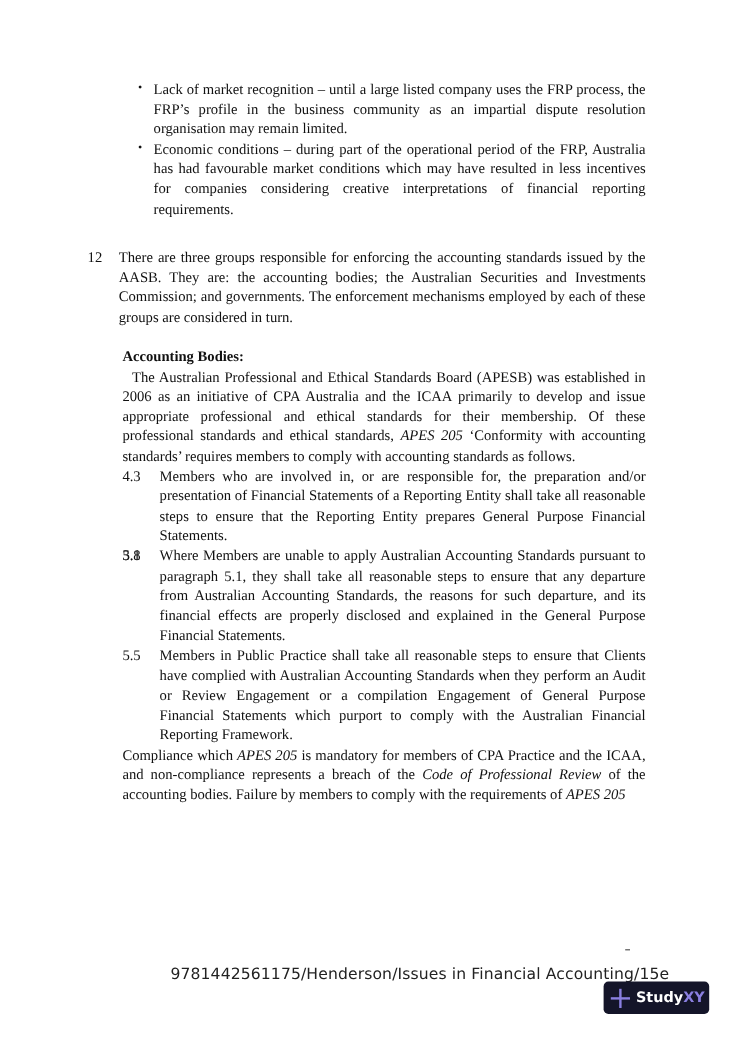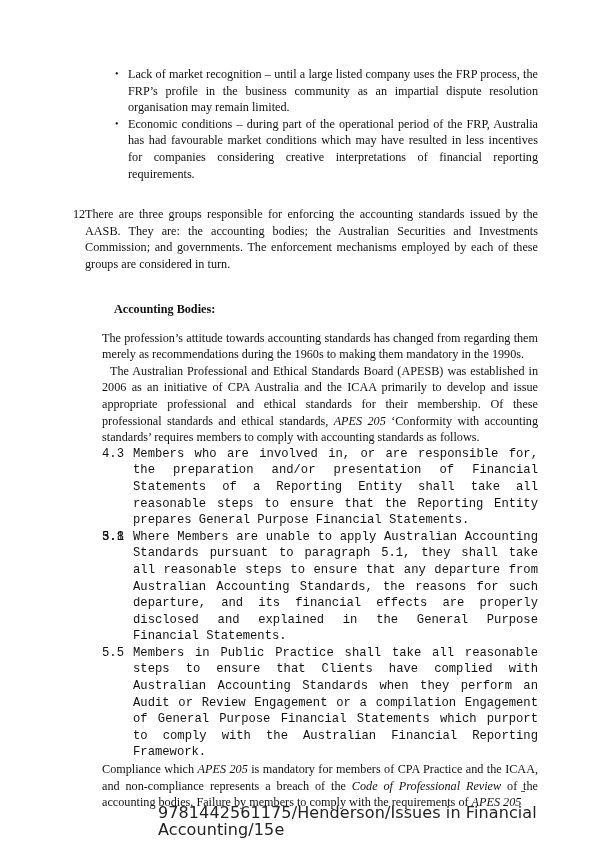--- a/index.html
+++ b/index.html
@@ -51,60 +51,59 @@
       top: 206px;
       width: 465px;
     }
     .q12 .num {
       position: absolute;
       left: 0;
       top: 0;
       font-weight: normal;
     }
     .q12 .para {
-      margin-left: 12px;
+      margin-left: 26px;
     }
 
     .section {
       position: absolute;
       left: 102px;
       top: 289px;
       width: 436px;
     }
     .section .heading {
       font-weight: bold;
-      margin: 12px;
+      margin: 0;
     }
     .section p {
       margin: 0;
     }
     .indent { text-indent: 8px; }
 
     .clauses {
       margin: 0;
       padding: 0;
       list-style: none;
-      font-family: Liberation Mono, monospace;
     }
     .clauses li {
       position: relative;
       padding-left: 31px;
     }
     .clauses li .cnum {
       position: absolute;
       left: 0;
       top: 0;
     }
 
     .footer-text {
       position: absolute;
-      left: 158px;
+      left: 142px;
       top: 805px;
       font-family: "DejaVu Sans", "Liberation Sans", sans-serif;
-      font-size: 16px;
+      font-size: 13px;
       color: #222222;
       letter-spacing: 0.1px;
     }
     .footer-dash {
       position: absolute;
       left: 521px;
       top: 791px;
       width: 4px;
       height: 1px;
       background: #555555;
@@ -157,21 +156,20 @@
     </li>
   </ul>
 
   <div class="q12">
     <span class="num">12</span>
     <div class="para just">There are three groups responsible for enforcing the accounting standards issued by the AASB. They are: the accounting bodies; the Australian Securities and Investments Commission; and governments. The enforcement mechanisms employed by each of these groups are considered in turn.</div>
   </div>
 
   <div class="section">
     <p class="heading">Accounting Bodies:</p>
-    <p class="just">The profession’s attitude towards accounting standards has changed from regarding them merely as recommendations during the 1960s to making them mandatory in the 1990s.</p>
     <p class="just indent"><span>The Australian Professional and Ethical Standards Board (APESB) was established in 2006 as an initiative of CPA Australia and the ICAA primarily to develop and issue appropriate professional and ethical standards for their membership. Of these professional standards and ethical standards, </span><i>APES 205</i><span> ‘Conformity with accounting standards’ requires members to comply with accounting standards as follows.</span></p>
 
     <ul class="clauses">
       <li class="just">
         <span class="cnum">4.3</span>
         <span>Members who are involved in, or are responsible for, the preparation and/or presentation of Financial Statements of a Reporting Entity shall take all reasonable steps to ensure that the Reporting Entity prepares General Purpose Financial Statements.</span>
       </li>
       <li class="just">
         <span class="cnum">5.1</span>
       </li>
@@ -184,14 +182,19 @@
         <span>Members in Public Practice shall take all reasonable steps to ensure that Clients have complied with Australian Accounting Standards when they perform an Audit or Review Engagement or a compilation Engagement of General Purpose Financial Statements which purport to comply with the Australian Financial Reporting Framework.</span>
       </li>
     </ul>
 
     <p class="just"><span>Compliance which </span><i>APES 205</i><span> is mandatory for members of CPA Practice and the ICAA, and non-compliance represents a breach of the </span><i>Code of Professional Review</i><span> of the accounting bodies. Failure by members to comply with the requirements of </span><i>APES 205</i></p>
   </div>
 
   <div class="footer-dash"></div>
   <div class="footer-text">9781442561175/Henderson/Issues in Financial Accounting/15e</div>
 
+  <div class="badge">
+    <span class="plus"></span>
+    <span>Study</span>
+      <span class="xy">XY</span>
+  </div>
 
 </div>
 
 </body></html>

